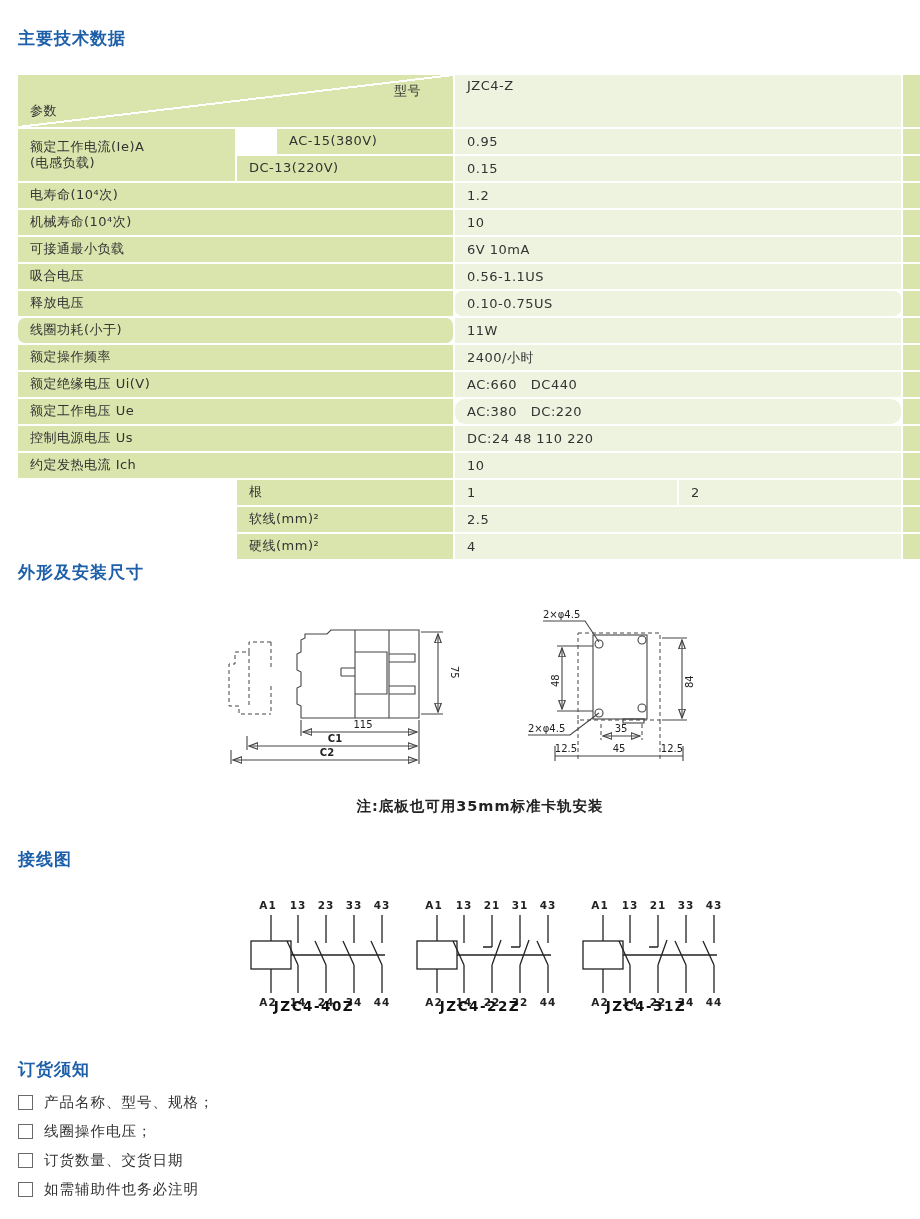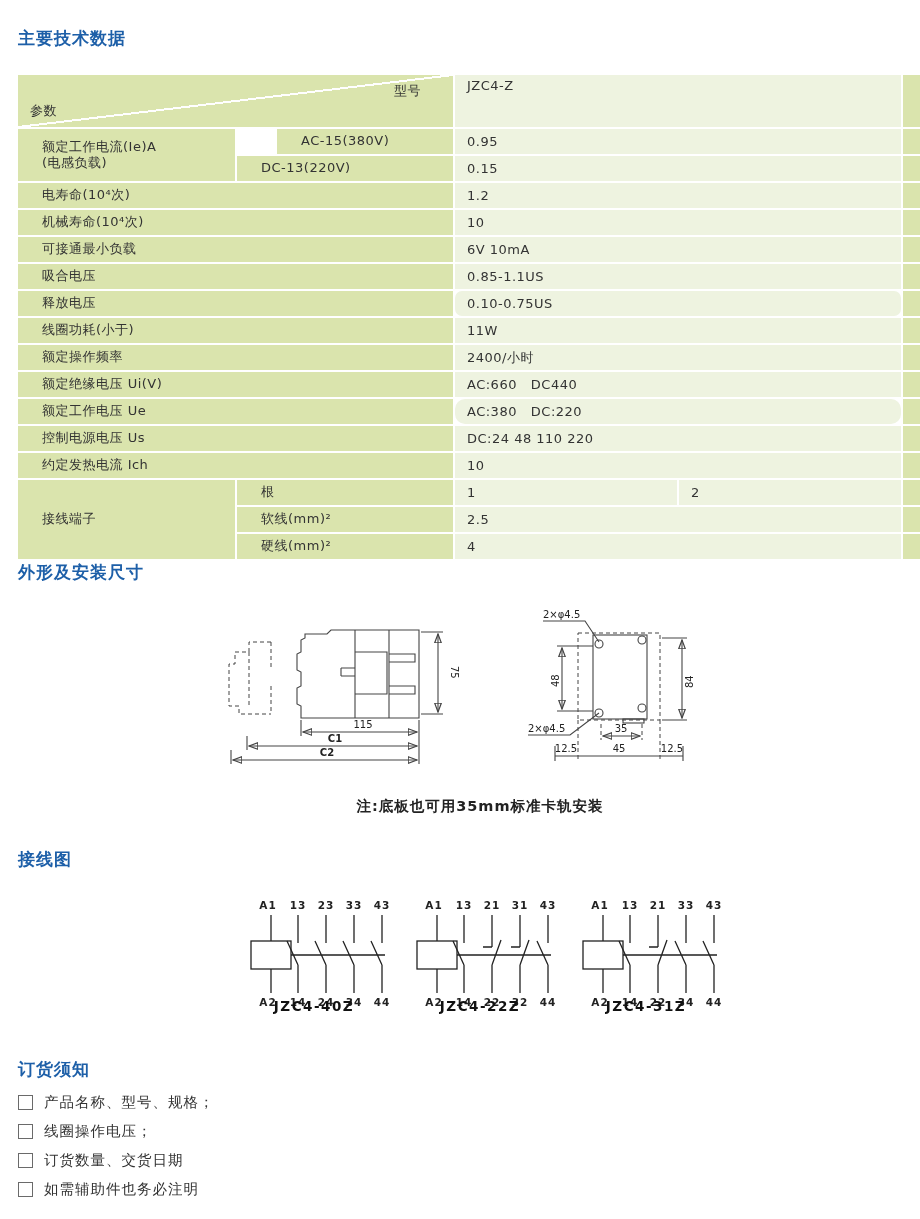--- a/index.html
+++ b/index.html
@@ -6,21 +6,21 @@
   .page{position:relative;width:920px;height:1219px;background:#fff;overflow:hidden;
         font-family:"DejaVu Sans","Liberation Sans",sans-serif;color:#333;}
   .sec-title{position:absolute;left:18px;font-size:17px;font-weight:700;color:#1d5fa8;letter-spacing:1px;}
 
   
   .tech-table{position:absolute;left:18px;top:75px;display:grid;
     grid-template-columns:217px 216px 222px 222px 17px;
     grid-template-rows:52px repeat(16,25px);
     gap:2px;background:#fff;}
   .cell{display:flex;align-items:center;font-size:13px;color:#333;letter-spacing:.5px;}
-  .pc{background:#dae4ad;padding-left:24px;white-space:pre-line;line-height:1.25;}
+  .pc{background:#dae4ad;padding-left:12px;white-space:pre-line;line-height:1.25;}
   .vc{background:#eef3e0;padding-left:12px;white-space:pre;}
   .sl{background:#dae4ad;}
   .corner{position:relative;background:#dae4ad;
     background-image:linear-gradient(to bottom right,rgba(0,0,0,0) calc(50% - 1px),#fff calc(50% - 1px),#fff calc(50% + 1px),rgba(0,0,0,0) calc(50% + 1px));}
   .corner .tr{position:absolute;top:7px;right:32px;font-size:13px;}
   .corner .bl{position:absolute;bottom:7px;left:12px;font-size:13px;}
   .hv{align-items:flex-start;padding-top:3px;}
 
   
   .draw{position:absolute;}
@@ -73,28 +73,28 @@
 
     <div class="cell pc" style="grid-area:5/1/6/3;">机械寿命(10⁴次)</div>
     <div class="cell vc" style="grid-area:5/3/6/5;">10</div>
     <div class="sl" style="grid-area:5/5;"></div>
 
     <div class="cell pc" style="grid-area:6/1/7/3;">可接通最小负载</div>
     <div class="cell vc" style="grid-area:6/3/7/5;">6V 10mA</div>
     <div class="sl" style="grid-area:6/5;"></div>
 
     <div class="cell pc" style="grid-area:7/1/8/3;">吸合电压</div>
-    <div class="cell vc" style="grid-area:7/3/8/5;">0.85-1.1US</div>
+    <div class="cell vc" style="grid-area:7/3/8/5;">0.56-1.1US</div>
     <div class="sl" style="grid-area:7/5;"></div>
 
     <div class="cell pc" style="grid-area:8/1/9/3;">释放电压</div>
     <div class="cell vc" style="grid-area:8/3/9/5;border-radius:7px;">0.10-0.75US</div>
     <div class="sl" style="grid-area:8/5;"></div>
 
-    <div class="cell pc" style="grid-area:9/1/10/3;">线圈功耗(小于)</div>
+    <div class="cell pc" style="grid-area:9/1/10/3;border-radius:7px;">线圈功耗(小于)</div>
     <div class="cell vc" style="grid-area:9/3/10/5;">11W</div>
     <div class="sl" style="grid-area:9/5;"></div>
 
     <div class="cell pc" style="grid-area:10/1/11/3;">额定操作频率</div>
     <div class="cell vc" style="grid-area:10/3/11/5;">2400/小时</div>
     <div class="sl" style="grid-area:10/5;"></div>
 
     <div class="cell pc" style="grid-area:11/1/12/3;">额定绝缘电压 Ui(V)</div>
     <div class="cell vc" style="grid-area:11/3/12/5;">AC:660   DC440</div>
     <div class="sl" style="grid-area:11/5;"></div>
@@ -104,21 +104,20 @@
     <div class="sl" style="grid-area:12/5;"></div>
 
     <div class="cell pc" style="grid-area:13/1/14/3;">控制电源电压 Us</div>
     <div class="cell vc" style="grid-area:13/3/14/5;">DC:24 48 110 220</div>
     <div class="sl" style="grid-area:13/5;"></div>
 
     <div class="cell pc" style="grid-area:14/1/15/3;">约定发热电流 Ich</div>
     <div class="cell vc" style="grid-area:14/3/15/5;">10</div>
     <div class="sl" style="grid-area:14/5;"></div>
 
-    <div class="cell pc" style="grid-area:15/1/18/2;">接线端子</div>
     <div class="cell pc" style="grid-area:15/2;">根</div>
     <div class="cell vc" style="grid-area:15/3;">1</div>
     <div class="cell vc" style="grid-area:15/4;">2</div>
     <div class="sl" style="grid-area:15/5;"></div>
     <div class="cell pc" style="grid-area:16/2;">软线(mm)²</div>
     <div class="cell vc" style="grid-area:16/3/17/5;">2.5</div>
     <div class="sl" style="grid-area:16/5;"></div>
     <div class="cell pc" style="grid-area:17/2;">硬线(mm)²</div>
     <div class="cell vc" style="grid-area:17/3/18/5;">4</div>
     <div class="sl" style="grid-area:17/5;"></div>

